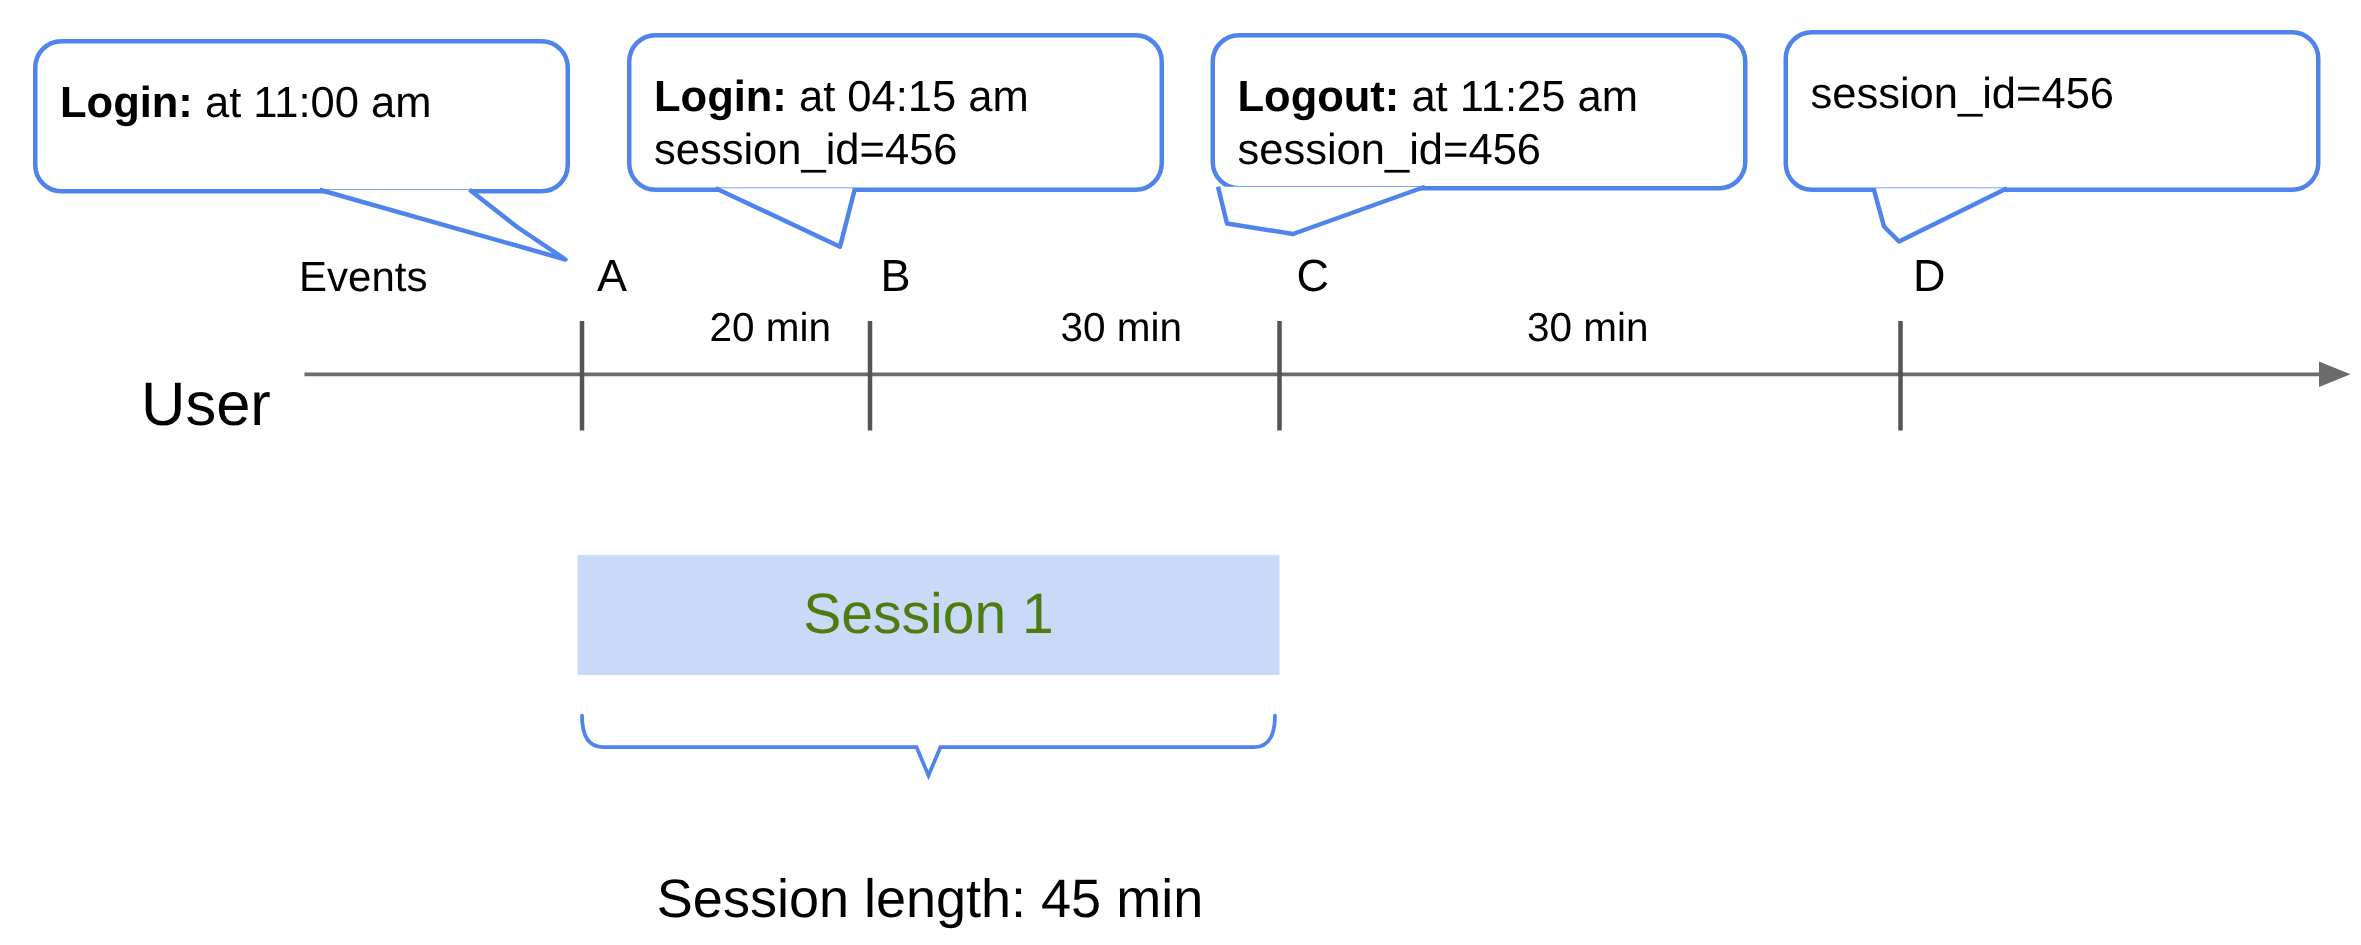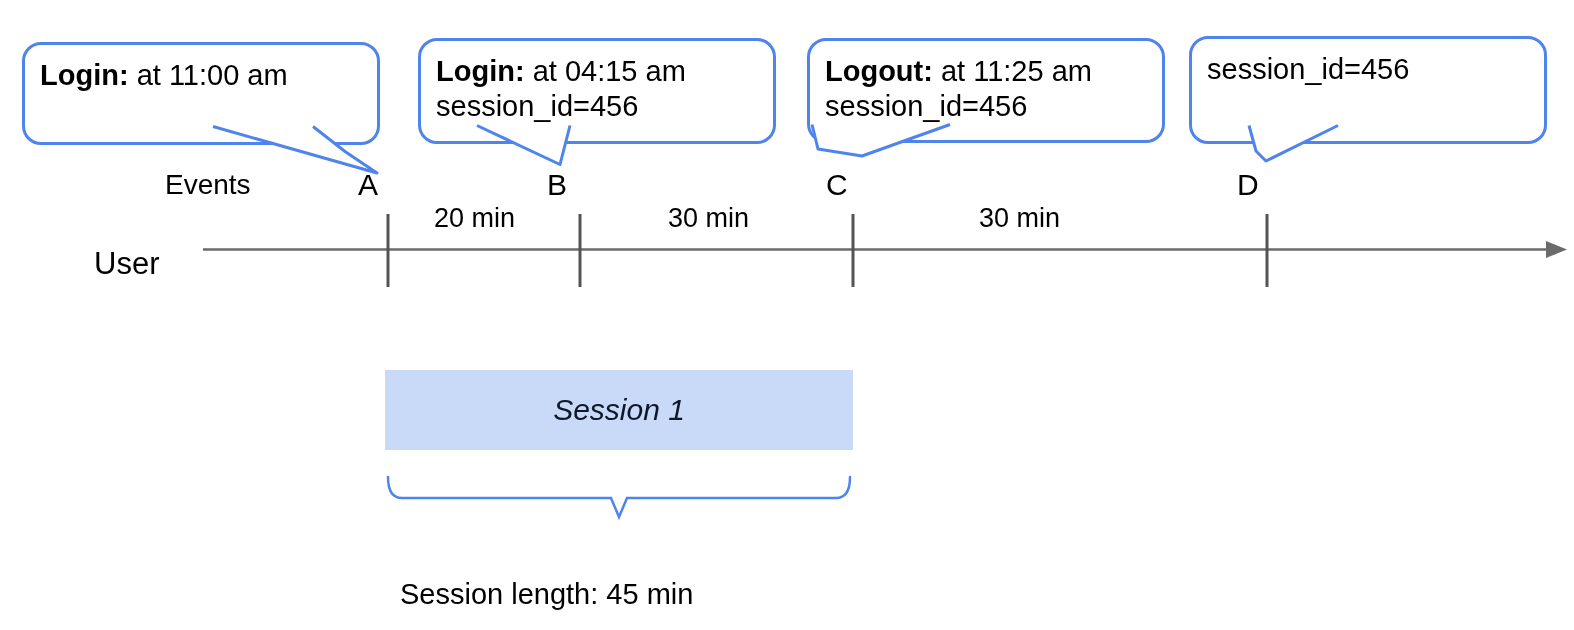--- a/index.html
+++ b/index.html
@@ -14,70 +14,70 @@
   }
 
   
   .callout {
     position: absolute;
     box-sizing: border-box;
     width: 358px;
     background: #ffffff;
     border: 3px solid #4f84ec;
     border-radius: 19px;
-    padding: 13px 0 0 15px;
+    padding: 23px 0 0 15px;
     z-index: 2;
-    margin-top: 16px;
   }
   .callout-line {
     font-size: 29px;
     line-height: 35px;
     white-space: pre;
     color: #000000;
   }
   .callout-line .b { font-weight: bold; }
 
   
   .overlay {
     position: absolute;
     left: 0; top: 0;
     z-index: 3;
     pointer-events: none;
   }
 
   
   .lbl {
     position: absolute;
-    text-align: left;
+    text-align: right;
     color: #000000;
     z-index: 4;
   }
   .events-lbl { left: 165px; top: 169px; width: 120px; font-size: 28px; }
   .marker { top: 168px; width: 60px; font-size: 30px; }
   .interval { top: 203px; width: 120px; font-size: 27px; }
-  .user-lbl { left: 94px; top: 246px; width: 110px; font-size: 31px; text-align: left; }
+  .user-lbl { left: 94px; top: 246px; width: 110px; font-size: 41px; text-align: left; }
 
   
   .session-box {
     position: absolute;
     left: 385px; top: 370px;
     width: 468px; height: 80px;
     background: #c9daf8;
     display: flex;
     align-items: center;
     justify-content: center;
     z-index: 1;
   }
-  .session-label { font-size: 30px; color: #0f172a; font-style: italic; }
+  .session-label { font-size: 38px; color: #4d7c0f; }
 
   .session-length-lbl {
     position: absolute;
     left: 400px; top: 578px;
     width: 440px;
-    font-size: 29px;
+    text-align: center;
+    font-size: 36px;
   }
 </style>
 </head>
 <body>
 
 <div class="canvas">
 
   <div class="session-box">
     <div class="session-label">Session 1</div>
   </div>

